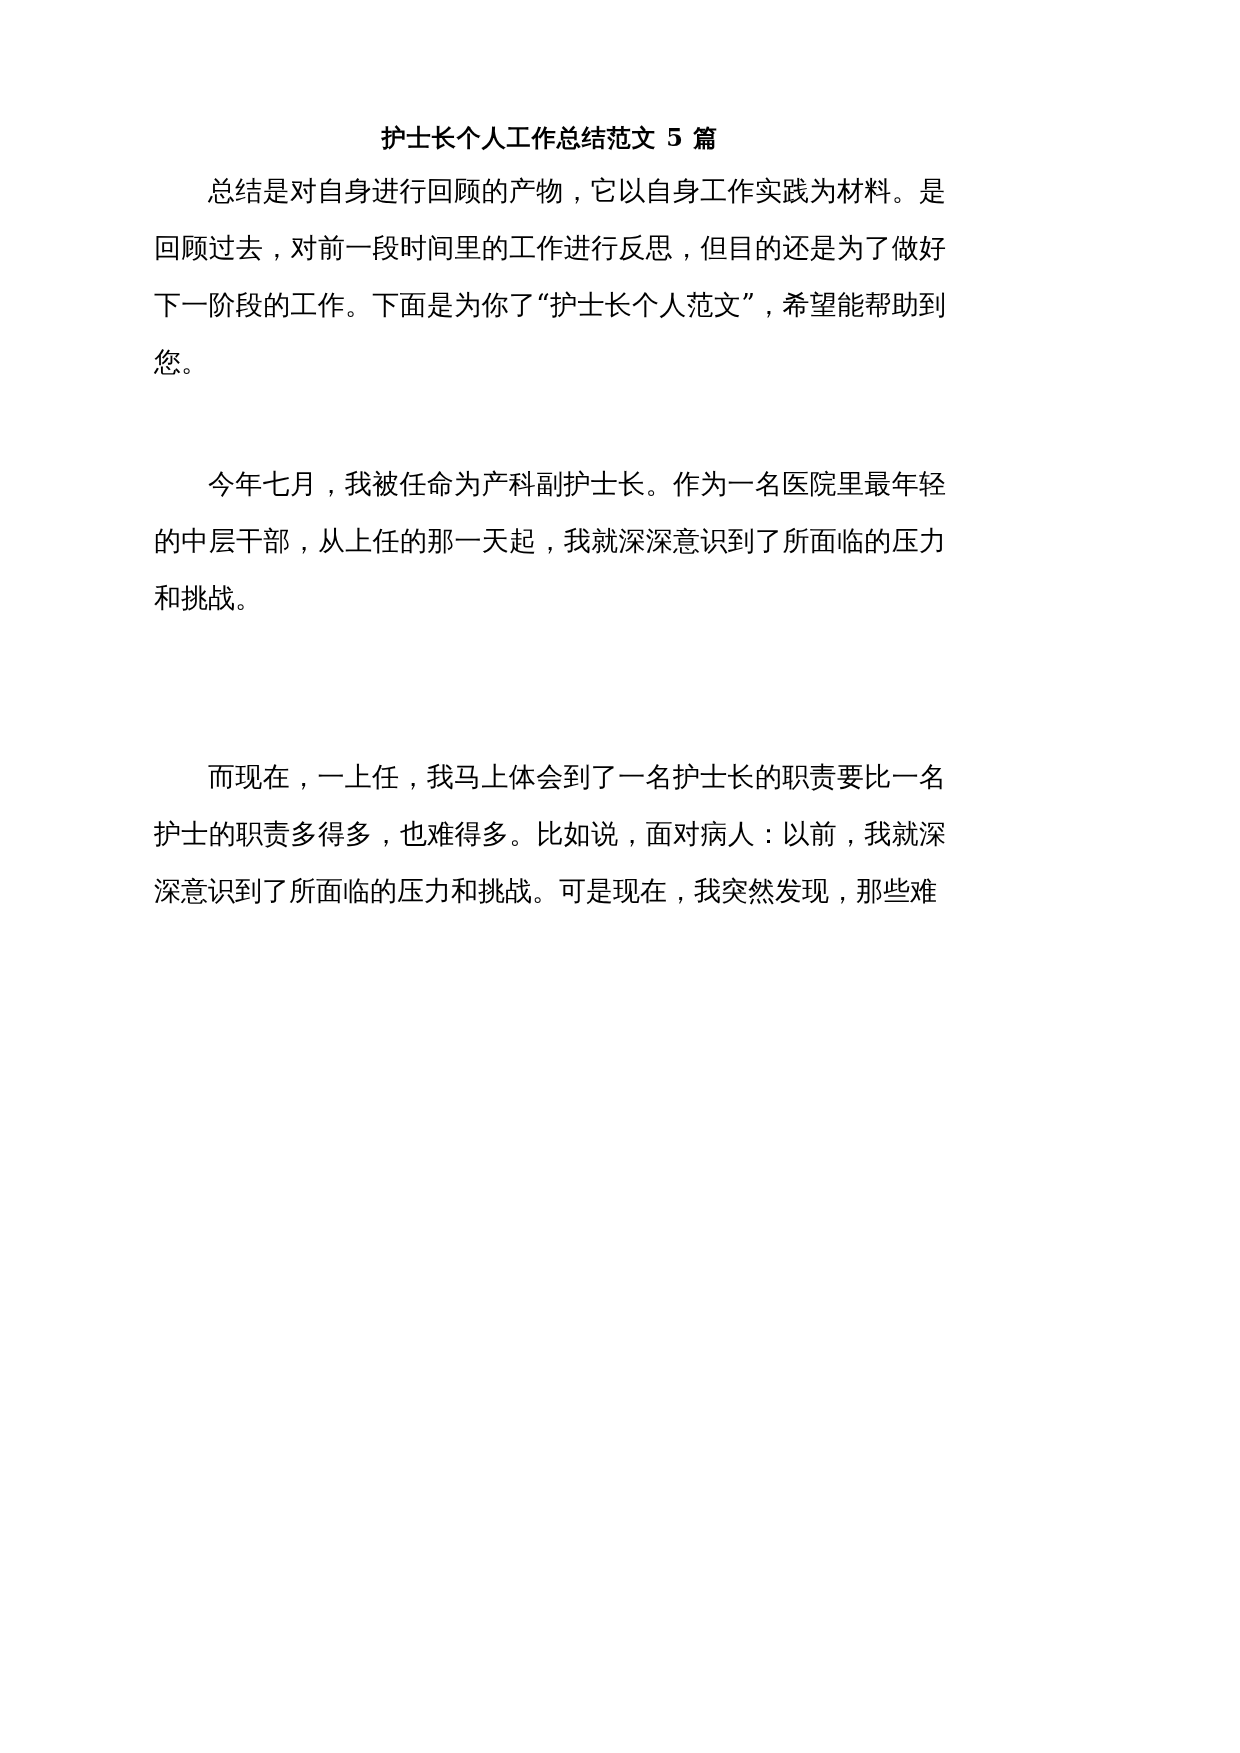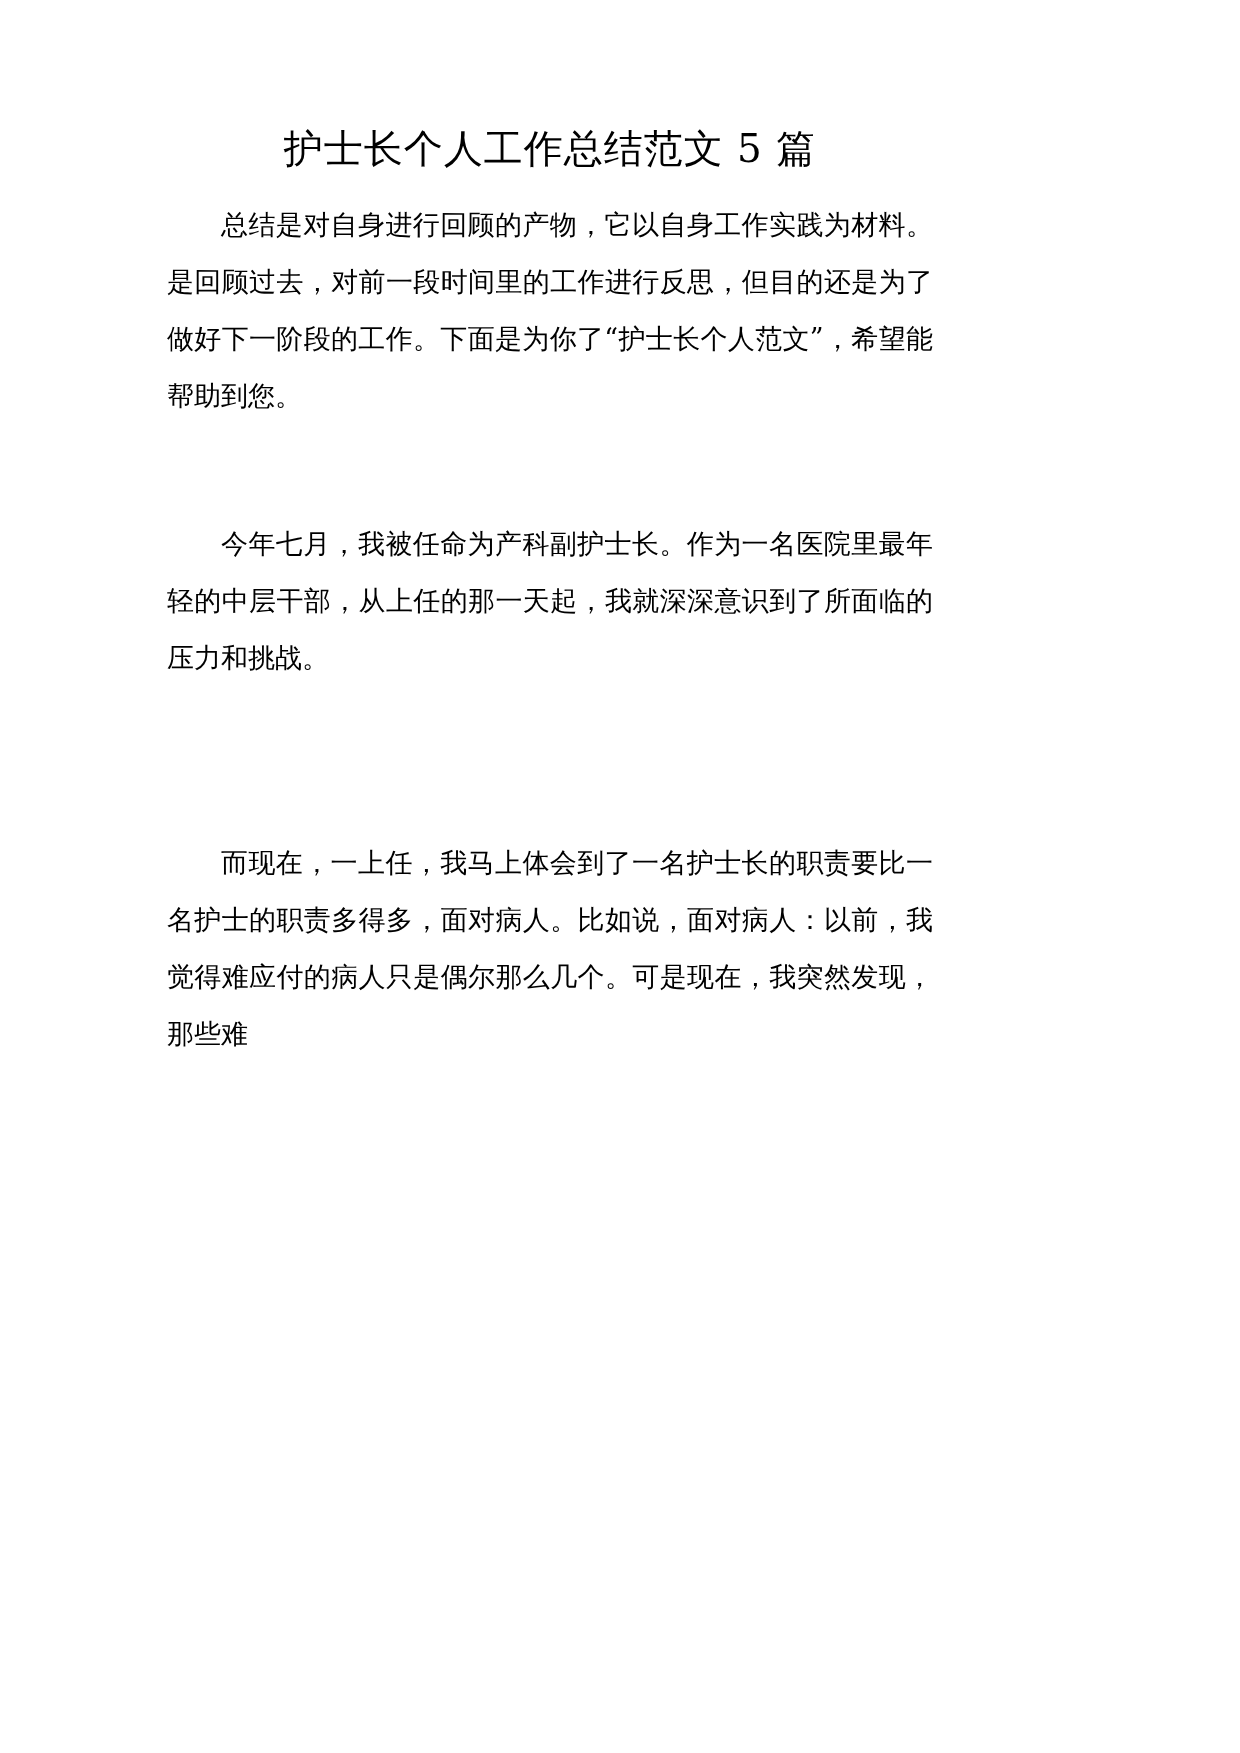--- a/index.html
+++ b/index.html
@@ -19,35 +19,35 @@
     box-sizing: border-box;
     overflow: hidden;
   }
   .content {
     position: absolute;
     left: 150px;
     top: 120px;
     width: 800px;
   }
   .doc-title {
-    font-size: 39px;
-    font-weight: normal;
+    font-size: 24px;
+    font-weight: bold;
     text-align: center;
     letter-spacing: 1px;
     line-height: 1.5;
     margin: 0 0 6px 0;
     font-family: "DejaVu Serif", "Liberation Serif", serif;
   }
   .para {
     font-size: 27px;
     line-height: 57px;
     text-align: justify;
     text-justify: inter-ideograph;
     text-indent: 2em;
-    margin: 17px;
+    margin: 4px;
     letter-spacing: 0px;
     word-break: break-all;
     font-family: "DejaVu Serif", "Liberation Serif", serif;
   }
   .para-gap {
     height: 57px;
   }
 </style>
 </head>
 <body>
@@ -61,16 +61,16 @@
 
     <div class="para-gap"></div>
 
     <p class="para">今年七月，我被任命为产科副护士长。作为一名医院里最年轻的中层干部，从上任的那一天起，我就深深意识到了所面临的压力和挑战。</p>
 
     <div class="para-gap"></div>
 
 
     <div class="para-gap"></div>
 
-    <p class="para">而现在，一上任，我马上体会到了一名护士长的职责要比一名护士的职责多得多，面对病人。比如说，面对病人：以前，我觉得难应付的病人只是偶尔那么几个。可是现在，我突然发现，那些难</p>
+    <p class="para">而现在，一上任，我马上体会到了一名护士长的职责要比一名护士的职责多得多，也难得多。比如说，面对病人：以前，我就深深意识到了所面临的压力和挑战。可是现在，我突然发现，那些难</p>
 
   </div>
 </div>
 
 </body></html>

